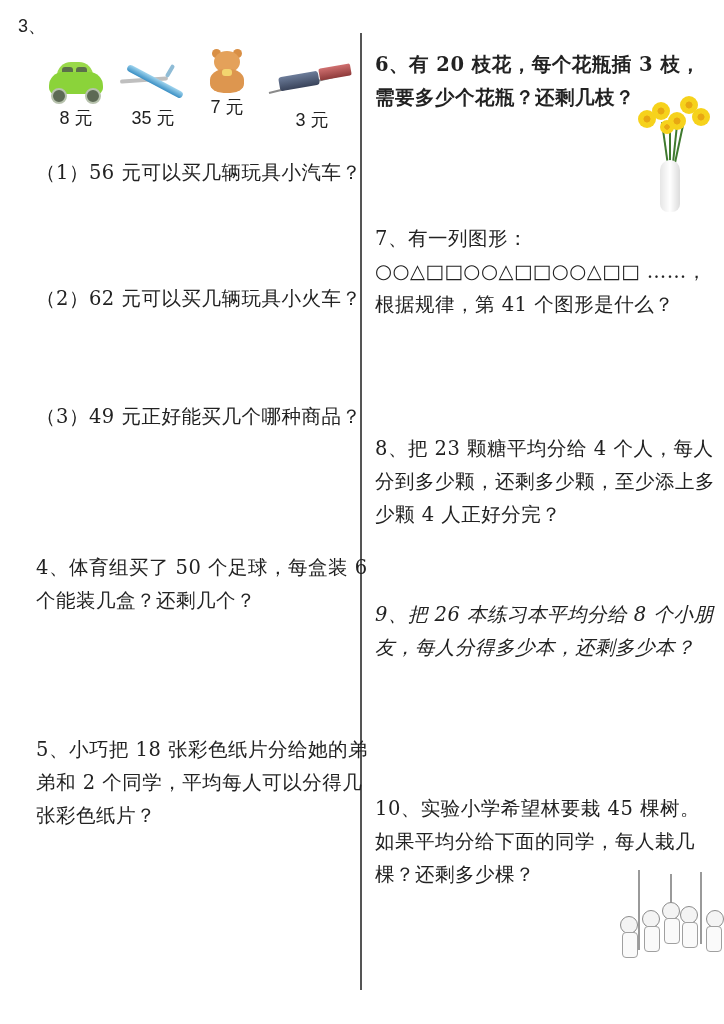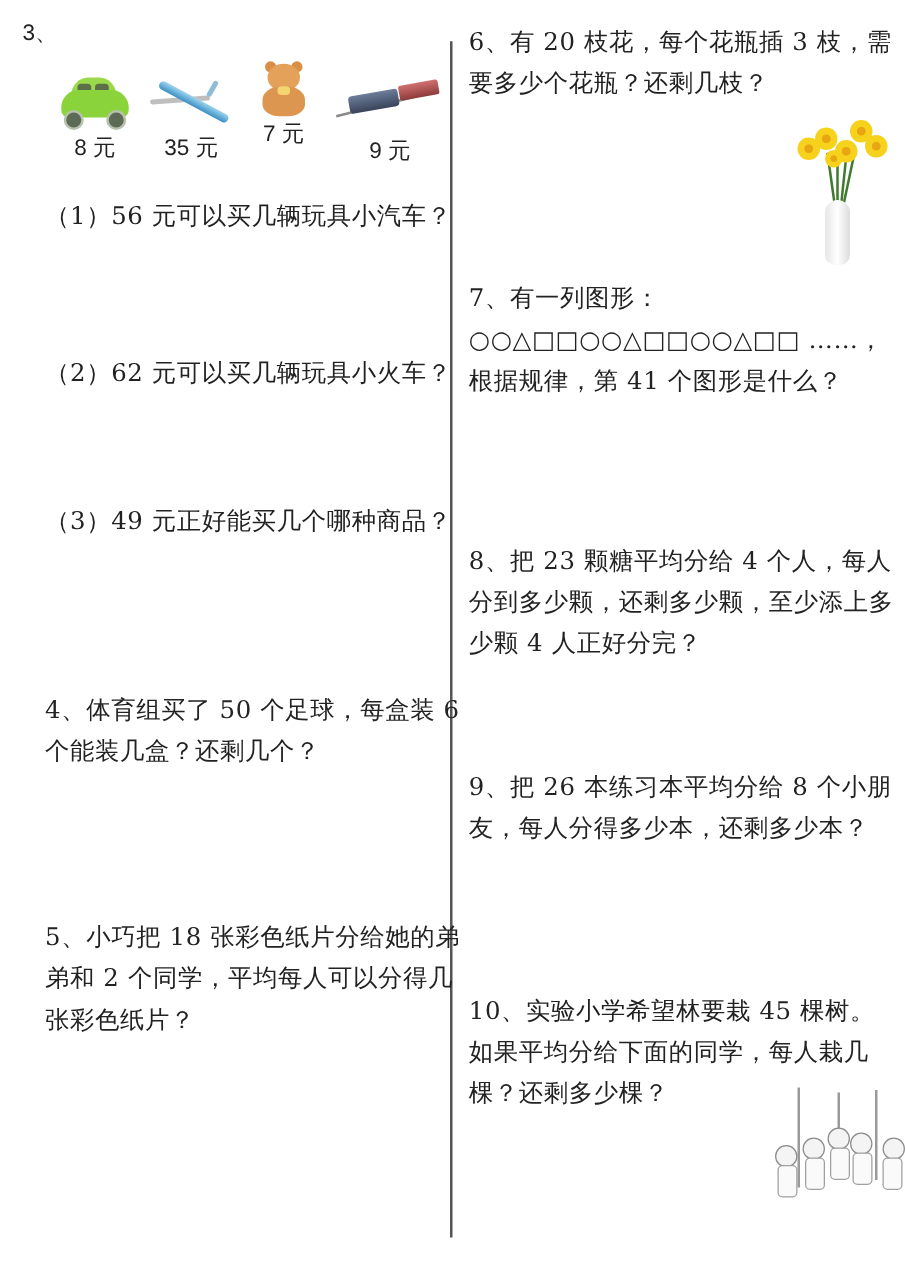--- a/index.html
+++ b/index.html
@@ -118,48 +118,48 @@
   </div>
   <div class="price">7 元</div>
 </div>
 
 <div class="toy" style="left:268px; top:62px; width:88px;">
   <div class="pic" style="width:86px; height:42px;">
     <div class="train-track"></div>
     <div class="train-loco"></div>
     <div class="train-car"></div>
   </div>
-  <div class="price" style="margin-top:4px;">9 元</div>
+  <div class="price" style="margin-top:4px;">3 元</div>
 </div>
 
 <div class="q left" style="top:156px;">（1）56 元可以买几辆玩具小汽车？</div>
 <div class="q left" style="top:282px;">（2）62 元可以买几辆玩具小火车？</div>
 <div class="q left" style="top:400px;">（3）49 元正好能买几个哪种商品？</div>
 <div class="q left" style="top:551px;">4、体育组买了 50 个足球，每盒装 6 个能装几盒？还剩几个？</div>
 <div class="q left" style="top:733px;">5、小巧把 18 张彩色纸片分给她的弟弟和 2 个同学，平均每人可以分得几张彩色纸片？</div>
 
-<div class="q right" style="top:17px;">6、有 20 枝花，每个花瓶插 3 枝，需要多少个花瓶？还剩几枝？</div>
+<div class="q right" style="top:48px;font-weight:bold;">6、有 20 枝花，每个花瓶插 3 枝，需要多少个花瓶？还剩几枝？</div>
 
 <div>
   <div class="stem" style="left:664px; transform:rotate(-8deg);"></div>
   <div class="stem" style="left:669px;"></div>
   <div class="stem" style="left:674px; transform:rotate(6deg);"></div>
   <div class="stem" style="left:678px; transform:rotate(12deg);"></div>
   <div class="flower" style="left:638px; top:110px;"></div>
   <div class="flower" style="left:652px; top:102px;"></div>
   <div class="flower" style="left:668px; top:112px;"></div>
   <div class="flower" style="left:680px; top:96px;"></div>
   <div class="flower" style="left:692px; top:108px;"></div>
   <div class="flower" style="left:660px; top:120px; width:14px; height:14px;"></div>
   <div class="vase"></div>
 </div>
 
 <div class="q right" style="top:222px;">7、有一列图形：○○△□□○○△□□○○△□□ ……，根据规律，第 41 个图形是什么？</div>
 <div class="q right" style="top:432px;">8、把 23 颗糖平均分给 4 个人，每人分到多少颗，还剩多少颗，至少添上多少颗 4 人正好分完？</div>
-<div class="q right" style="top:613px;">9、把 26 本练习本平均分给 8 个小朋友，每人分得多少本，还剩多少本？</div>
+<div class="q right" style="top:598px;font-style:italic;">9、把 26 本练习本平均分给 8 个小朋友，每人分得多少本，还剩多少本？</div>
 <div class="q right" style="top:792px;">10、实验小学希望林要栽 45 棵树。如果平均分给下面的同学，每人栽几棵？还剩多少棵？</div>
 
 <div class="sketch">
   <div class="sk-tree" style="left:38px; top:0px; height:80px;"></div>
   <div class="sk-tree" style="left:70px; top:4px; height:70px;"></div>
   <div class="sk-tree" style="left:100px; top:2px; height:72px;"></div>
   <div class="sk-kid" style="left:20px; top:46px;"></div>
   <div class="sk-body" style="left:22px; top:62px;"></div>
   <div class="sk-kid" style="left:42px; top:40px;"></div>
   <div class="sk-body" style="left:44px; top:56px;"></div>

